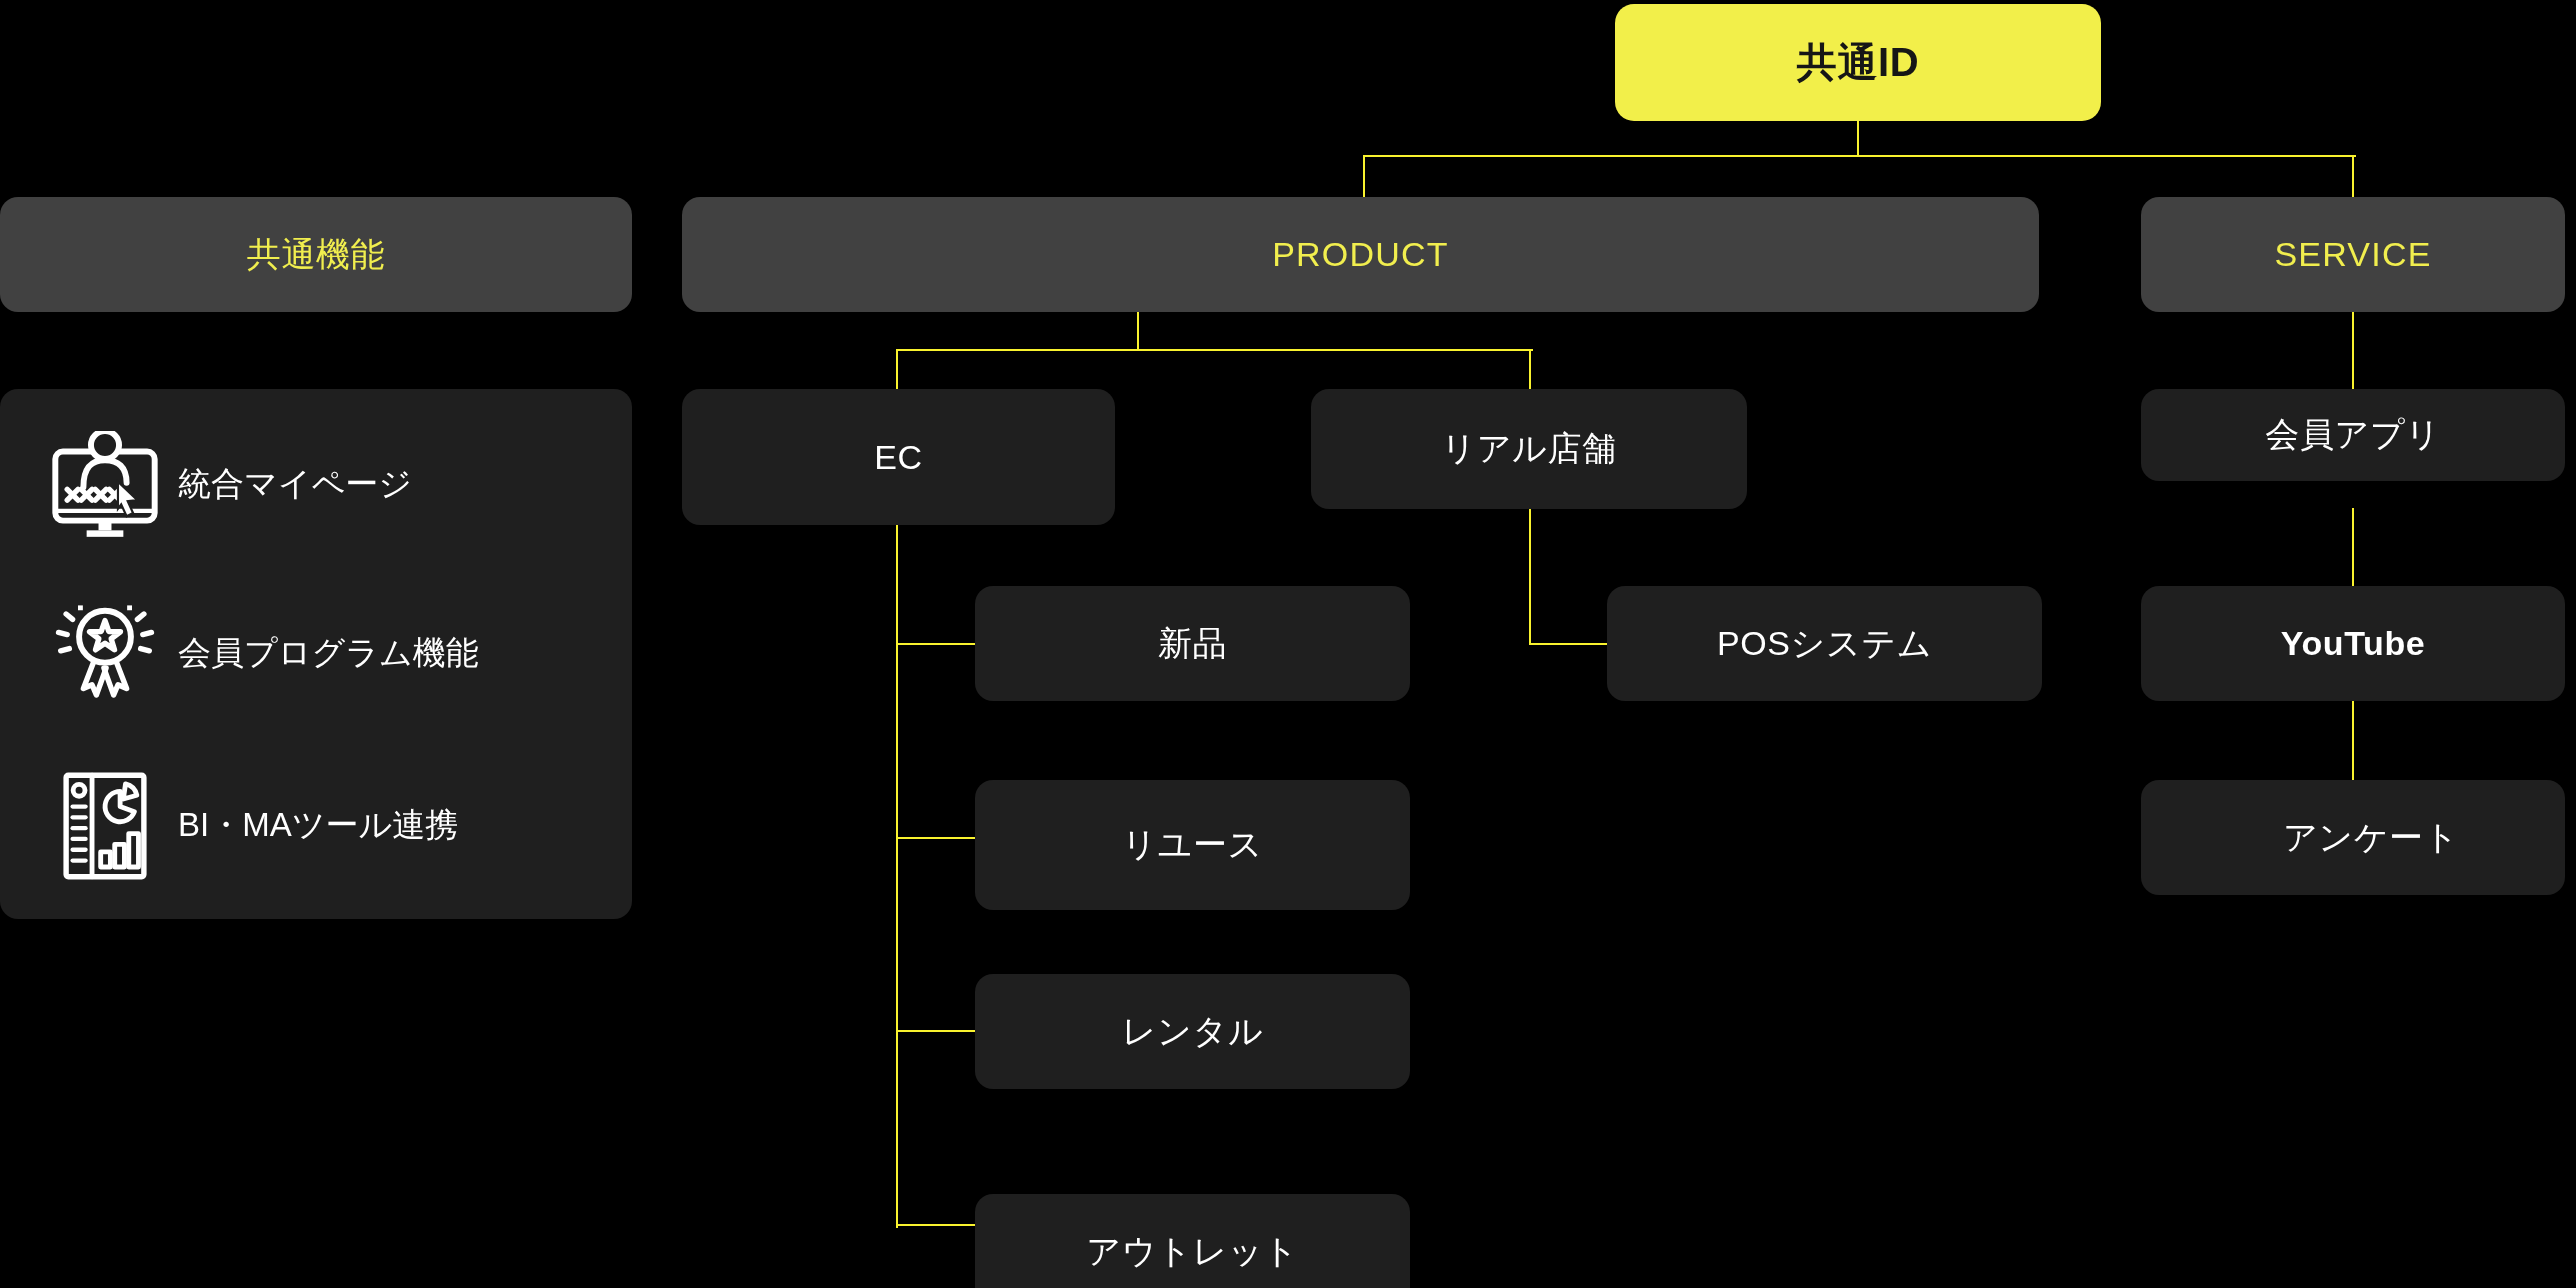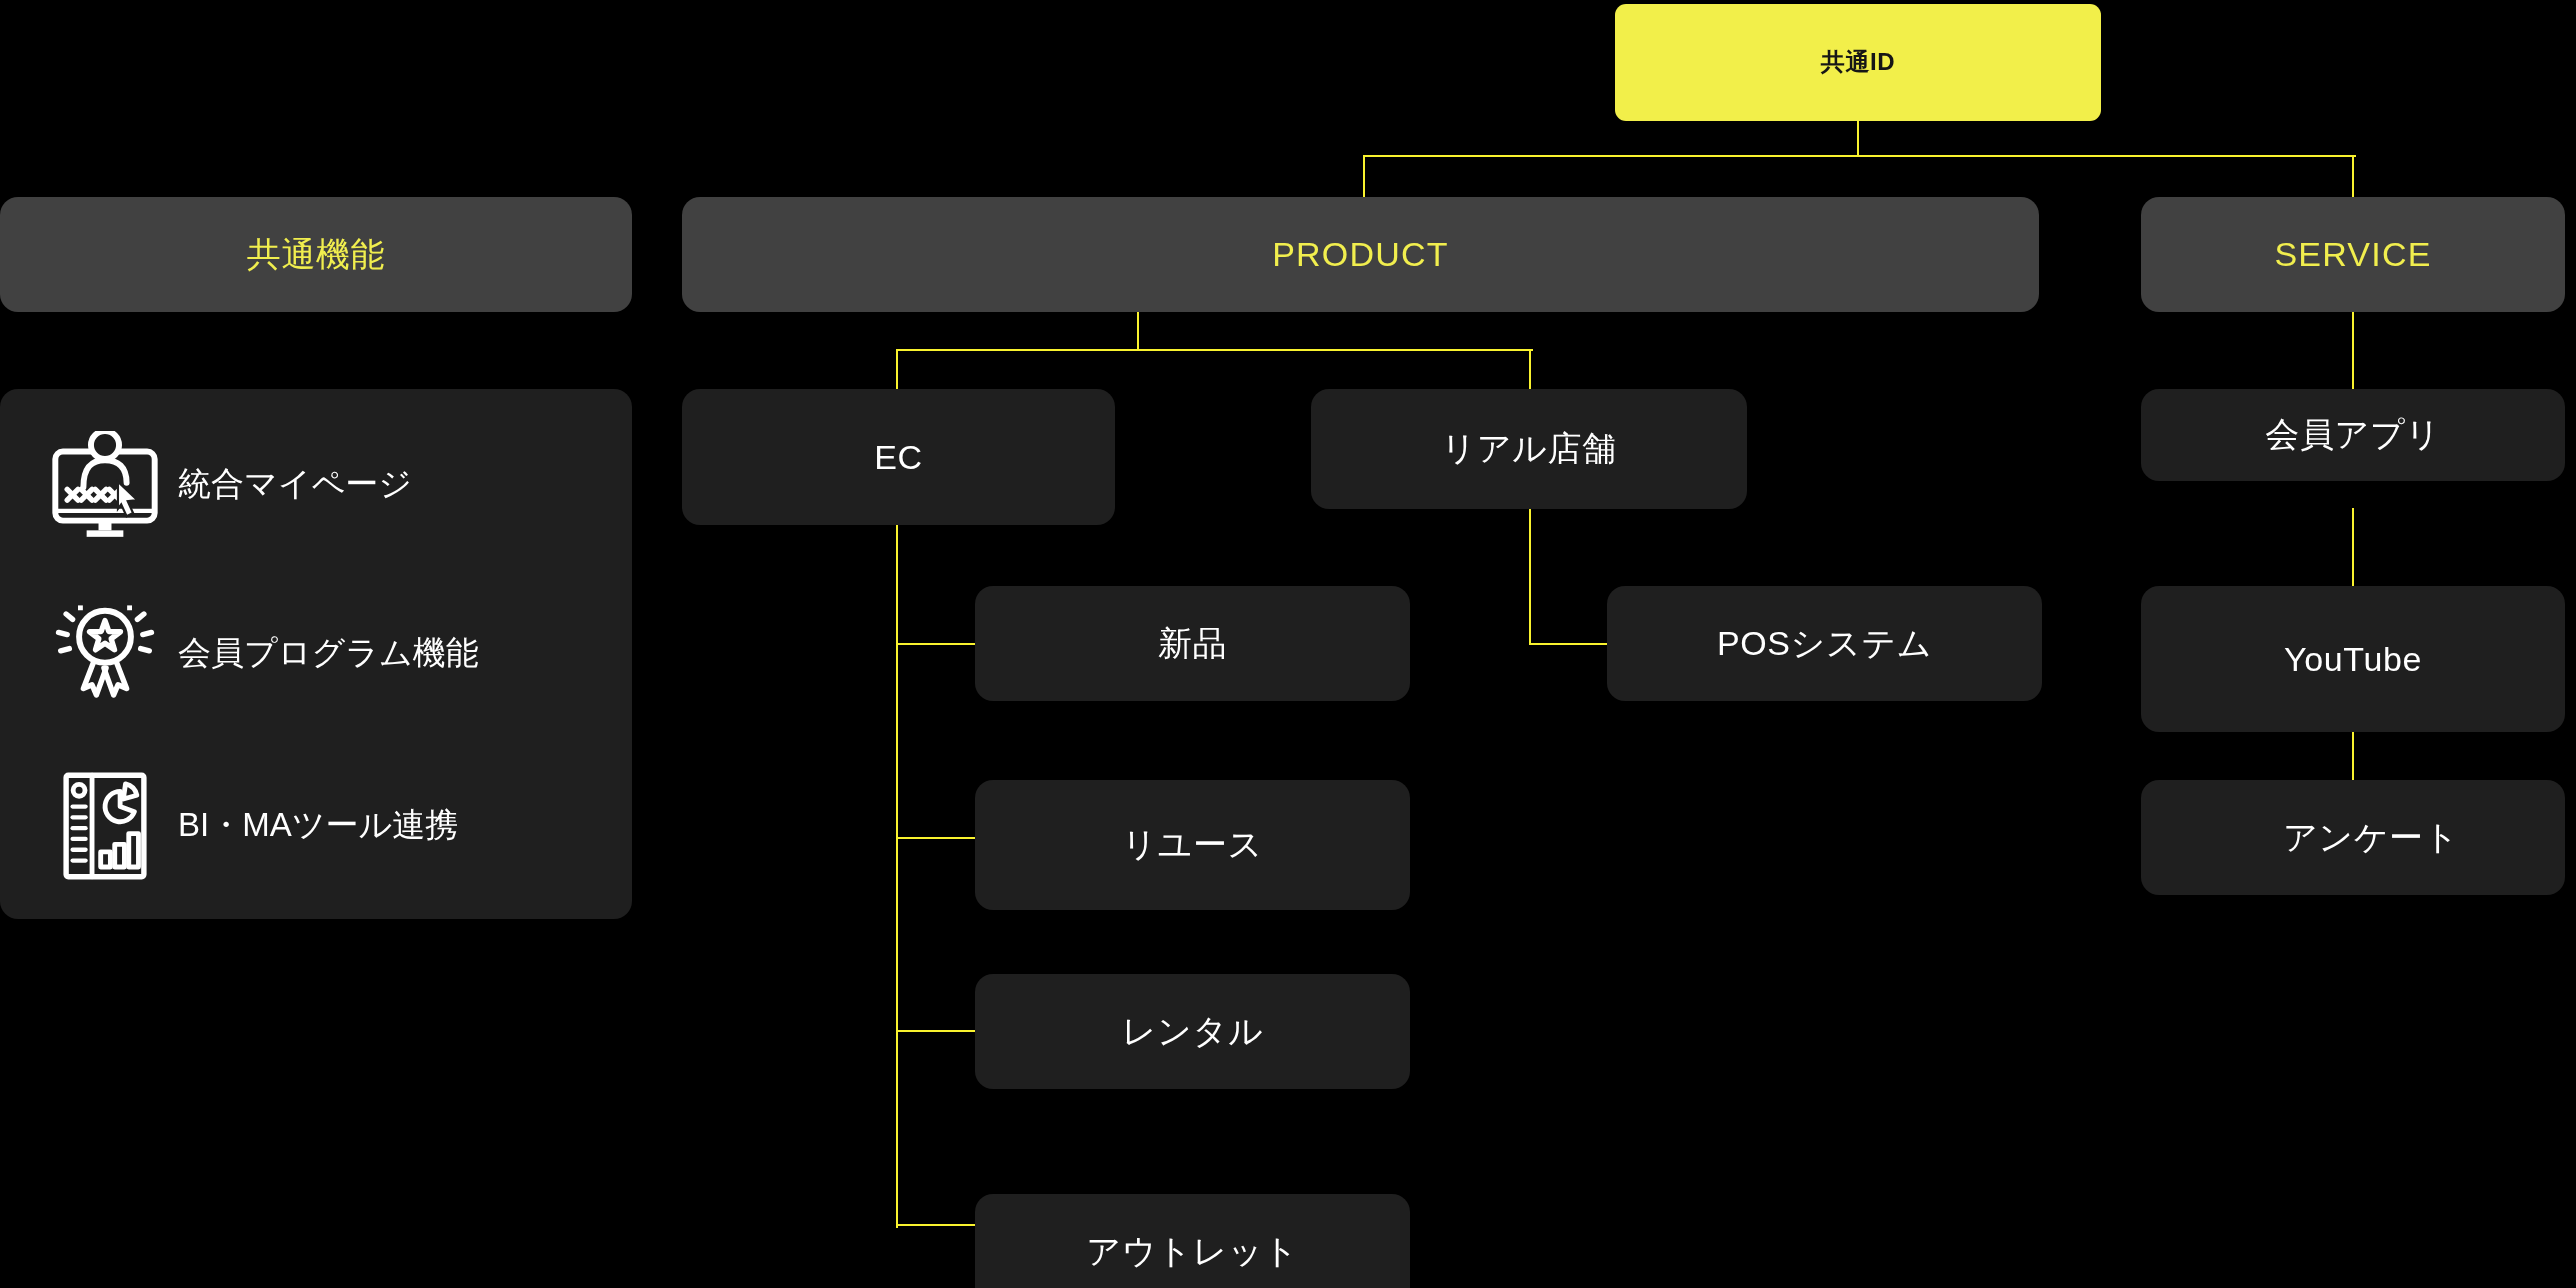--- a/index.html
+++ b/index.html
@@ -12,21 +12,21 @@
   }
   .box{
     position:absolute;box-sizing:border-box;
     display:flex;align-items:center;justify-content:center;
     border-radius:18px;font-size:34px;letter-spacing:0.6px;white-space:nowrap;
   }
   .hdr{background:var(--header-gray);color:var(--yellow-text);}
   .node{background:var(--box-gray);color:var(--text-white);}
   .root{
     background:var(--yellow-fill);color:var(--text-dark);
-    font-weight:700;border-radius:11px;font-size:24px;
+    font-weight:700;border-radius:19px;font-size:40px;
   }
   .line{position:absolute;background:var(--yellow-line);}
   .panel{position:absolute;background:var(--box-gray);border-radius:18px;}
   .feature-row{
     position:absolute;left:51px;height:119px;
     display:flex;align-items:center;gap:19px;
     color:var(--text-white);font-size:33px;white-space:nowrap;
   }
   .ic{width:108px;height:108px;flex:none;}
   .ic .st{fill:none;stroke:#fff;stroke-linecap:round;stroke-linejoin:round;}
@@ -159,19 +159,19 @@
   <span>アウトレット</span>
 </div>
 
 <div class="box node" style="left:1607px;top:586px;width:435px;height:115px;text-align:right;">
   <span>POSシステム</span>
 </div>
 
 <div class="box node" style="left:2141px;top:389px;width:424px;height:92px;">
   <span>会員アプリ</span>
 </div>
-<div class="box node" style="left:2141px;top:586px;width:424px;height:146px;">
+<div class="box node" style="left:2141px;top:586px;width:424px;height:115px;font-weight:bold;">
   <span>YouTube</span>
 </div>
 <div class="box node" style="left:2141px;top:780px;width:424px;height:115px;padding-left:36px;">
   <span>アンケート</span>
 </div>
 
 
 </body></html>

